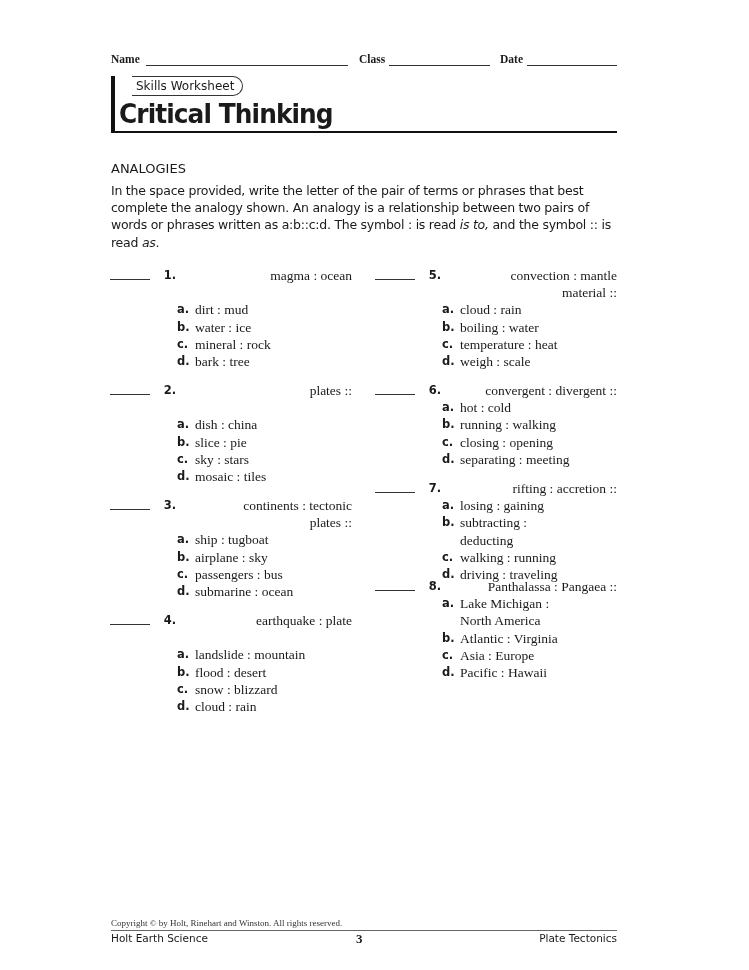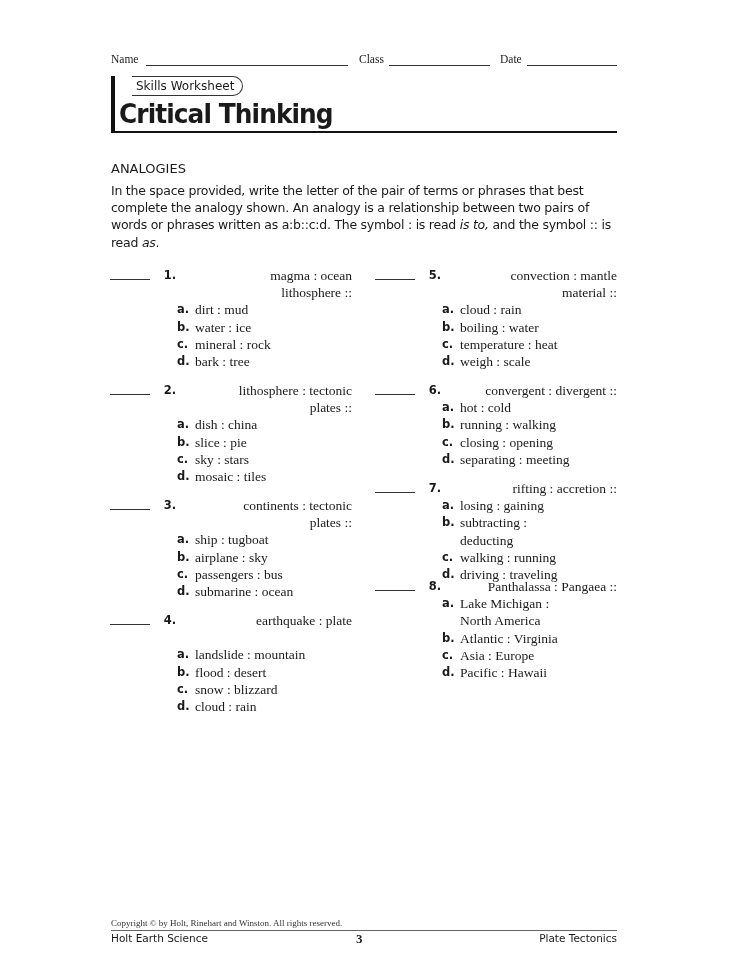--- a/index.html
+++ b/index.html
@@ -2,21 +2,21 @@
 <html><head>
 <meta charset="utf-8">
 <style>
   html, body { margin: 0; padding: 0; background: #ffffff; }
   body { width: 749px; height: 970px; position: relative; overflow: hidden; color: #1a1a1a; }
   .serif { font-family: "Liberation Serif", "DejaVu Serif", serif; }
   .sans { font-family: "DejaVu Sans", "Liberation Sans", sans-serif; }
 
   
   .ncd { position: absolute; top: 53px; left: 111px; width: 506px; height: 16px; font-size: 11.5px; }
-  .ncd span.lbl { position: absolute; top: 0; }
+  .ncd span.lbl { position: absolute; top: 0; font-weight: bold; }
   .ncd span.line { position: absolute; top: 12px; border-bottom: 1px solid #333; height: 0; }
 
   
   .hdr-bar { position: absolute; left: 111px; top: 76px; width: 4px; height: 56px; background: #111; }
   .hdr-rule { position: absolute; left: 111px; top: 131px; width: 506px; height: 2px; background: #111; }
   .tab { position: absolute; left: 115px; top: 76px; height: 18px; padding: 0 8px 0 4px;
          border: 1px solid #333; border-left: none; border-radius: 0 10px 10px 0;
          font-size: 12px; line-height: 18px; margin-left: 17px; }
   .title { position: absolute; left: 119px; top: 97px; font-size: 27px; font-weight: bold;
            letter-spacing: -1px; line-height: 34px; transform: scaleX(0.92); transform-origin: left; }
@@ -63,34 +63,32 @@
 
 <div class="sec-title sans">ANALOGIES</div>
 <div class="instr sans"><span>In the space provided, write the letter of the pair of terms or phrases that best complete the analogy shown. An analogy is a relationship between two pairs of words or phrases written as a:b::c:d. The symbol : is read </span><i>is to,</i><span> and the symbol :: is read </span><i>as</i><span>.</span></div>
 
 <div id="questions">
     <div class="q serif" style="left: 110px; top: 267px;">
       <span class="blank"></span>
       <span class="num">1.</span>
       <div class="stem">
         <div>magma : ocean</div>
-        <div>lithosphere ::</div>
       </div>
       <div class="opts" style="top: 34.4px;">
         <div class="opt"><span class="ol">a.</span><span>dirt : mud</span></div>
         <div class="opt"><span class="ol">b.</span><span>water : ice</span></div>
         <div class="opt"><span class="ol">c.</span><span>mineral : rock</span></div>
         <div class="opt"><span class="ol">d.</span><span>bark : tree</span></div>
       </div>
     </div>
     <div class="q serif" style="left: 110px; top: 382px;">
       <span class="blank"></span>
       <span class="num">2.</span>
       <div class="stem">
-        <div>lithosphere : tectonic</div>
         <div>plates ::</div>
       </div>
       <div class="opts" style="top: 34.4px;">
         <div class="opt"><span class="ol">a.</span><span>dish : china</span></div>
         <div class="opt"><span class="ol">b.</span><span>slice : pie</span></div>
         <div class="opt"><span class="ol">c.</span><span>sky : stars</span></div>
         <div class="opt"><span class="ol">d.</span><span>mosaic : tiles</span></div>
       </div>
     </div>
     <div class="q serif" style="left: 110px; top: 497px;">

